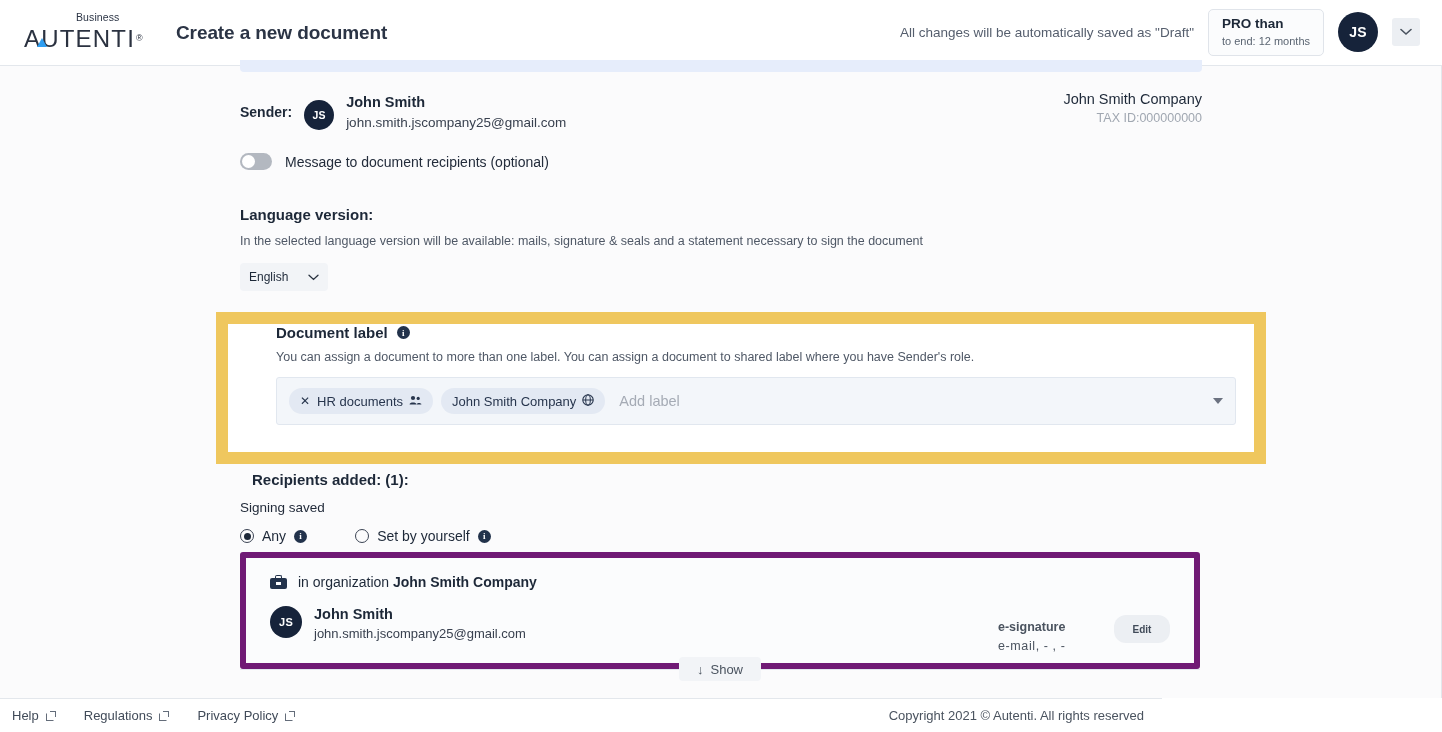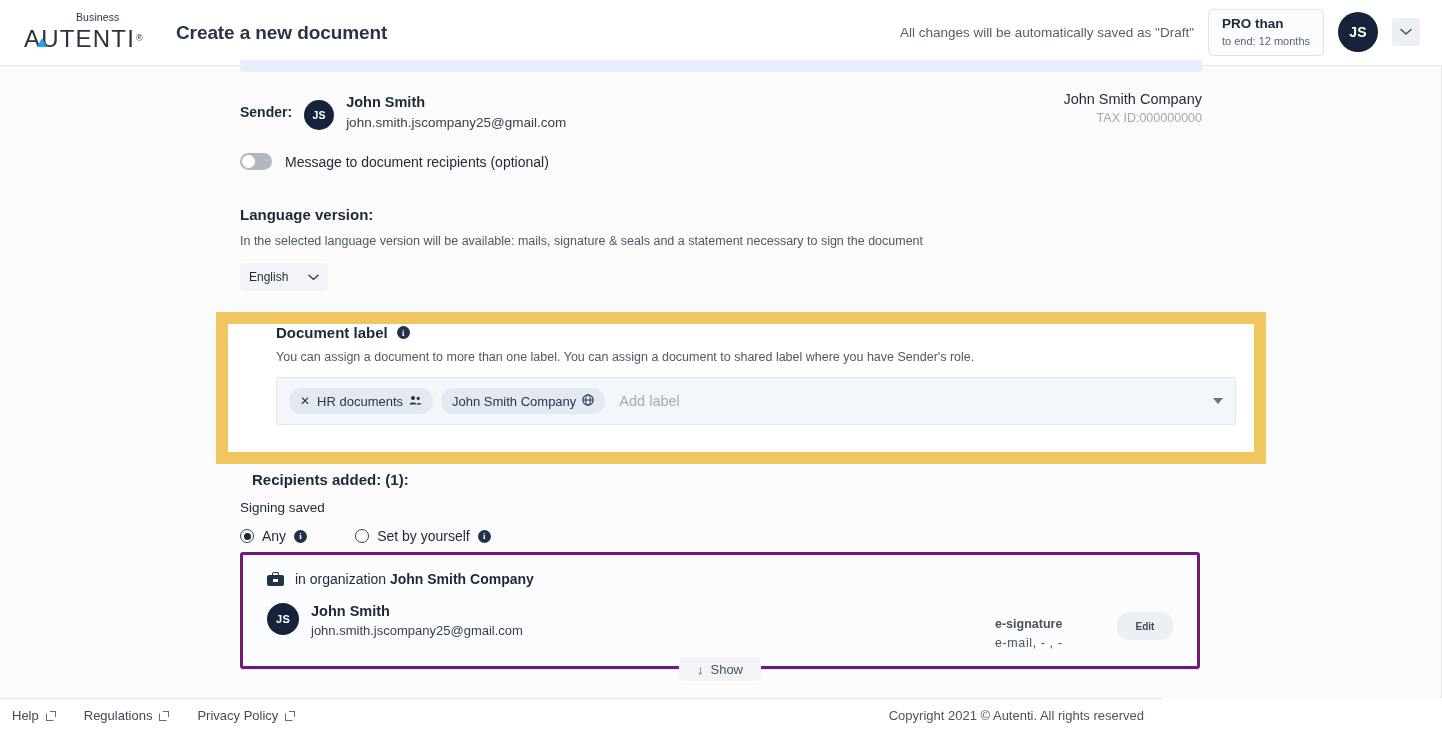--- a/index.html
+++ b/index.html
@@ -145,21 +145,21 @@
   .radio {
     width:14px; height:14px; border-radius:50%; border:1.5px solid #3b4454;
     display:flex; align-items:center; justify-content:center; flex:none;
   }
   .radio.checked::after { content:""; width:7px; height:7px; border-radius:50%; background:#1d2838; }
   .radio-label { font-size:14px; color:#1d2838; }
   .radio-gap { width:26px; }
 
   .recip-card {
     position:absolute; top:486px; left:0; width:960px; height:117px;
-    background:#fbfcfd; border:3px solid #701a75; border-radius:3px;
+    background:#fbfcfd; border:6px solid #701a75; border-radius:3px;
   }
   .org-row { display:flex; align-items:center; gap:11px; padding:16px 0 0 24px; }
   .briefcase { width:17px; height:14px; position:relative; flex:none; }
   .briefcase .bag { position:absolute; bottom:0; left:0; width:17px; height:11px;
     background:#22324b; border-radius:2px; }
   .briefcase .handle { position:absolute; top:0; left:5px; width:7px; height:4px;
     border:1.7px solid #22324b; border-bottom:none; border-radius:2px 2px 0 0; }
   .briefcase .clasp { position:absolute; bottom:4px; left:6px; width:5px; height:3px;
     background:#fbfcfd; }
   .org-text { font-size:14px; color:#1d2838; }

